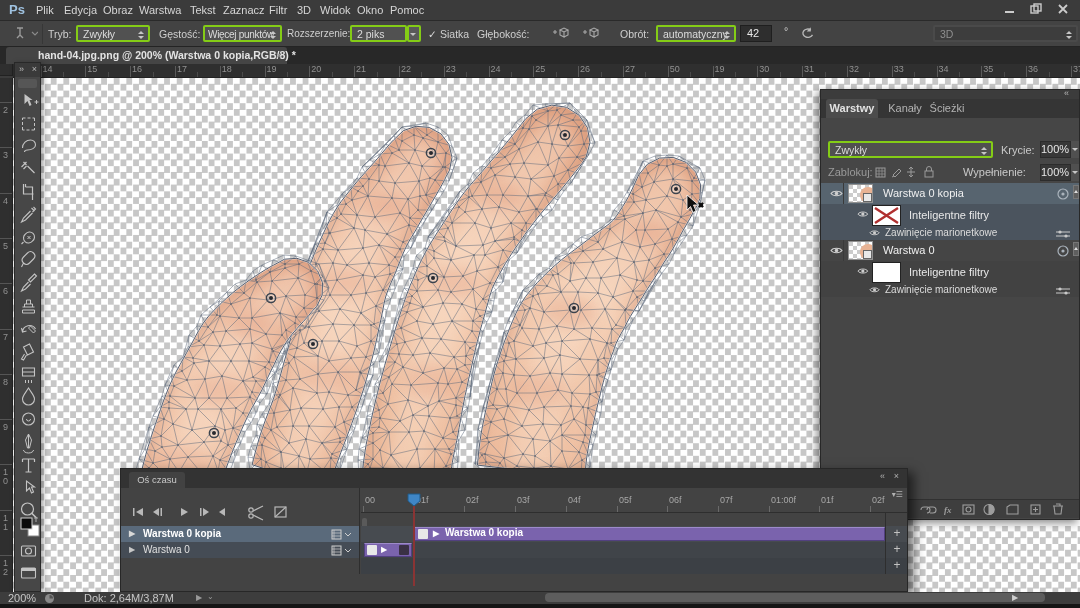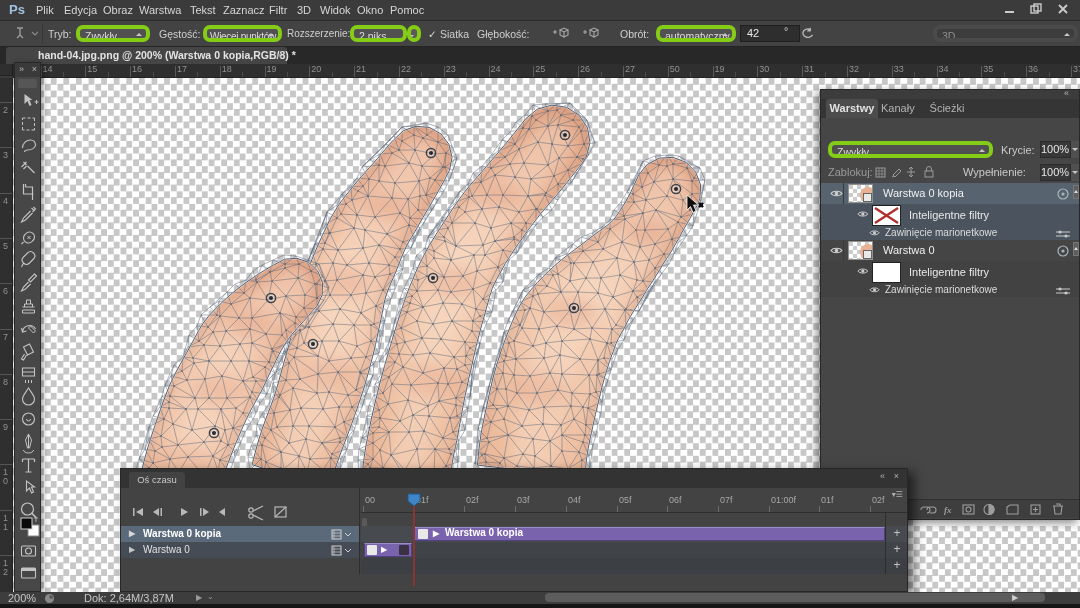--- a/index.html
+++ b/index.html
@@ -1,20 +1,20 @@
 <!DOCTYPE html>
 <html><head><meta charset="utf-8"><style>
 * { margin:0; padding:0; box-sizing:border-box; }
 html,body { width:1080px; height:608px; overflow:hidden; background:#3c3c3c;
   font-family:"Liberation Sans",sans-serif; -webkit-font-smoothing:antialiased; }
 .abs { position:absolute; }
 #menubar { left:0; top:0; width:1080px; height:21px; background:#3b3b3b; border-bottom:1px solid #2a2a2a; color:#d6d6d6; font-size:11px; }
 #menubar .mi { position:absolute; top:4px; }
 #optbar { left:0; top:21px; width:1080px; height:26px; background:#434343; border-bottom:1px solid #242424; color:#cfcfcf; font-size:10.5px; }
-.dd { position:absolute; height:17px; top:4px; background:#515151; border:4px solid #84cc16; border-radius:7px; color:#dcdcdc; font-size:10.5px; line-height:15px; padding-left:5px; }
+.dd { position:absolute; height:17px; top:4px; background:#515151; border:2px solid #84cc16; border-radius:2px; color:#dcdcdc; font-size:10.5px; line-height:15px; padding-left:5px; }
 .dd .ar { position:absolute; right:4px; top:4px; }
 .dd .ar i { display:block; width:0; height:0; border-left:3px solid transparent; border-right:3px solid transparent; }
 .dd .ar i.u { border-bottom:3.5px solid #c6c6c6; margin-bottom:2px; }
 .dd .ar i.d { border-top:3.5px solid #c6c6c6; }
 .dd { white-space:nowrap; overflow:hidden; }
 .lbl { position:absolute; top:7px; }
 #tabbar { left:0; top:47px; width:1080px; height:17px; background:#282828; }
 #doctab { position:absolute; left:6px; top:0px; width:281px; height:17px; background:#454545; border-radius:3px 3px 0 0; color:#e3e3e3; font-size:10.5px; font-weight:bold; line-height:17px; padding-left:32px; white-space:nowrap; }
 #hruler { left:13px; top:64px; width:1067px; height:14px; background:#2f2f2f; border-bottom:1px solid #222; }
 .htick { position:absolute; bottom:0; width:1px; height:11px; background:#5a5a5a; }
@@ -231,21 +231,21 @@
       <path d="M8 4 l4 -2 l4 2 l-4 2 Z M8 4 v5 l4 2 v-5 M16 4 v5 l-4 2"></path>
       <path d="M31 6 h4 m-2 -2 v4"></path>
       <path d="M38 4 l4 -2 l4 2 l-4 2 Z M38 4 v5 l4 2 v-5 M46 4 v5 l-4 2"></path>
     </g>
   </svg>
   <span class="lbl" style="left:620px">Obrót:</span>
   <div class="dd" style="left:656px;width:80px">automatyczny<span class="ar">
         <i class="u"></i>
         <i class="d"></i>
       </span></div>
-  <div style="position:absolute;left:740px;top:4px;width:60px;height:17px;background:#2e2e2e;border:1px solid #1f1f1f;color:#e8e8e8;font-size:11px;line-height:15px;padding-left:6px">42</div>
+  <div style="position:absolute;left:740px;top:4px;width:32px;height:17px;background:#2e2e2e;border:1px solid #1f1f1f;color:#e8e8e8;font-size:11px;line-height:15px;padding-left:6px">42</div>
   <span class="lbl" style="left:784px;top:4px">°</span>
   <svg style="position:absolute;left:800px;top:6px" width="15" height="14" viewBox="0 0 18 16">
     <path d="M13 3 a6 5 0 1 0 2 6" stroke="#b8b8b8" stroke-width="1.6" fill="none"></path>
     <path d="M13 0 v5 h-5" fill="#b8b8b8" stroke="none"></path>
   </svg>
   <div class="dd" style="left:933px;width:145px;background:#3d3d3d;border-color:#4a4a4a;color:#8f8f8f">3D<span class="ar">
         <i class="u"></i>
         <i class="d"></i>
       </span></div>
 </div>
@@ -443,21 +443,21 @@
 </svg>
 
 </div>
 
 <div class="abs" id="layers">
   <div style="position:absolute;left:0;top:0;width:258px;height:9px;background:#3c3c3c">
      <span style="position:absolute;right:10px;top:-2px;color:#b5b5b5;font-size:9px">«</span>
   </div>
   <div style="position:absolute;left:0;top:9px;width:258px;height:19px;background:#353535">
     <div style="position:absolute;left:5px;top:0;width:52px;height:19px;background:#4c4c4c;border-radius:3px 3px 0 0;color:#e2e2e2;font-weight:bold;text-align:center;line-height:19px">Warstwy</div>
-    <div style="position:absolute;left:60px;top:0;width:48px;height:19px;color:#b3b3b3;text-align:left;line-height:19px">Kanały</div>
+    <div style="position:absolute;left:60px;top:0;width:48px;height:19px;color:#b3b3b3;text-align:center;line-height:19px">Kanały</div>
     <div style="position:absolute;left:104px;top:0;width:44px;height:19px;color:#b3b3b3;text-align:center;line-height:19px">Ścieżki</div>
   </div>
   <div style="position:absolute;left:0;top:49px;width:258px;height:23px;background:#464646">
     <div class="dd" style="left:7px;top:2px;width:165px;background:#505050">Zwykły<span class="ar">
           <i class="u"></i>
           <i class="d"></i>
         </span></div>
     <span style="position:absolute;left:180px;top:5px;color:#c9c9c9">Krycie:</span>
     <div style="position:absolute;left:219px;top:2px;width:31px;height:17px;background:#383838;border:1px solid #2c2c2c;color:#e6e6e6;line-height:15px;text-align:right;padding-right:2px">100%</div>
     <div style="position:absolute;left:250px;top:2px;width:8px;height:17px;background:#505050">

